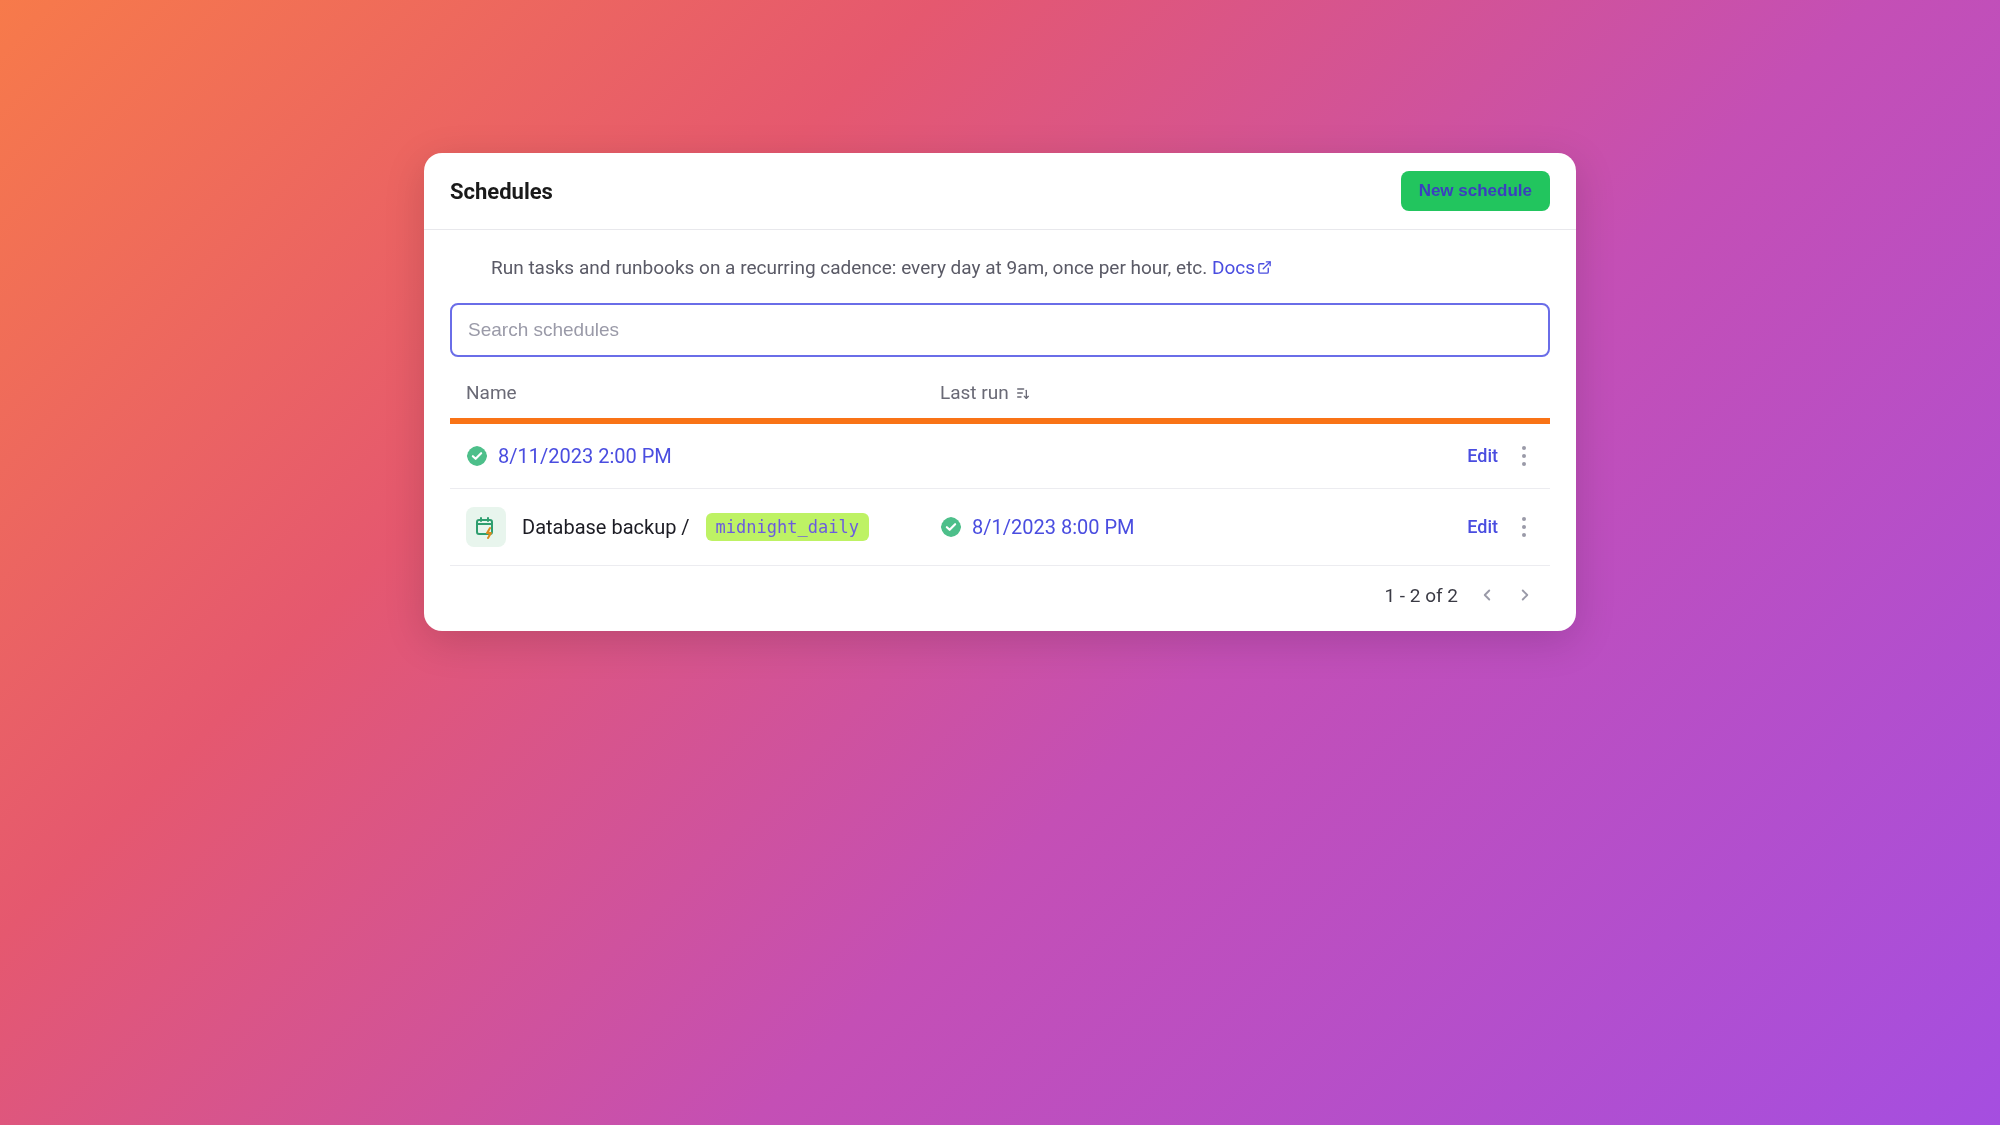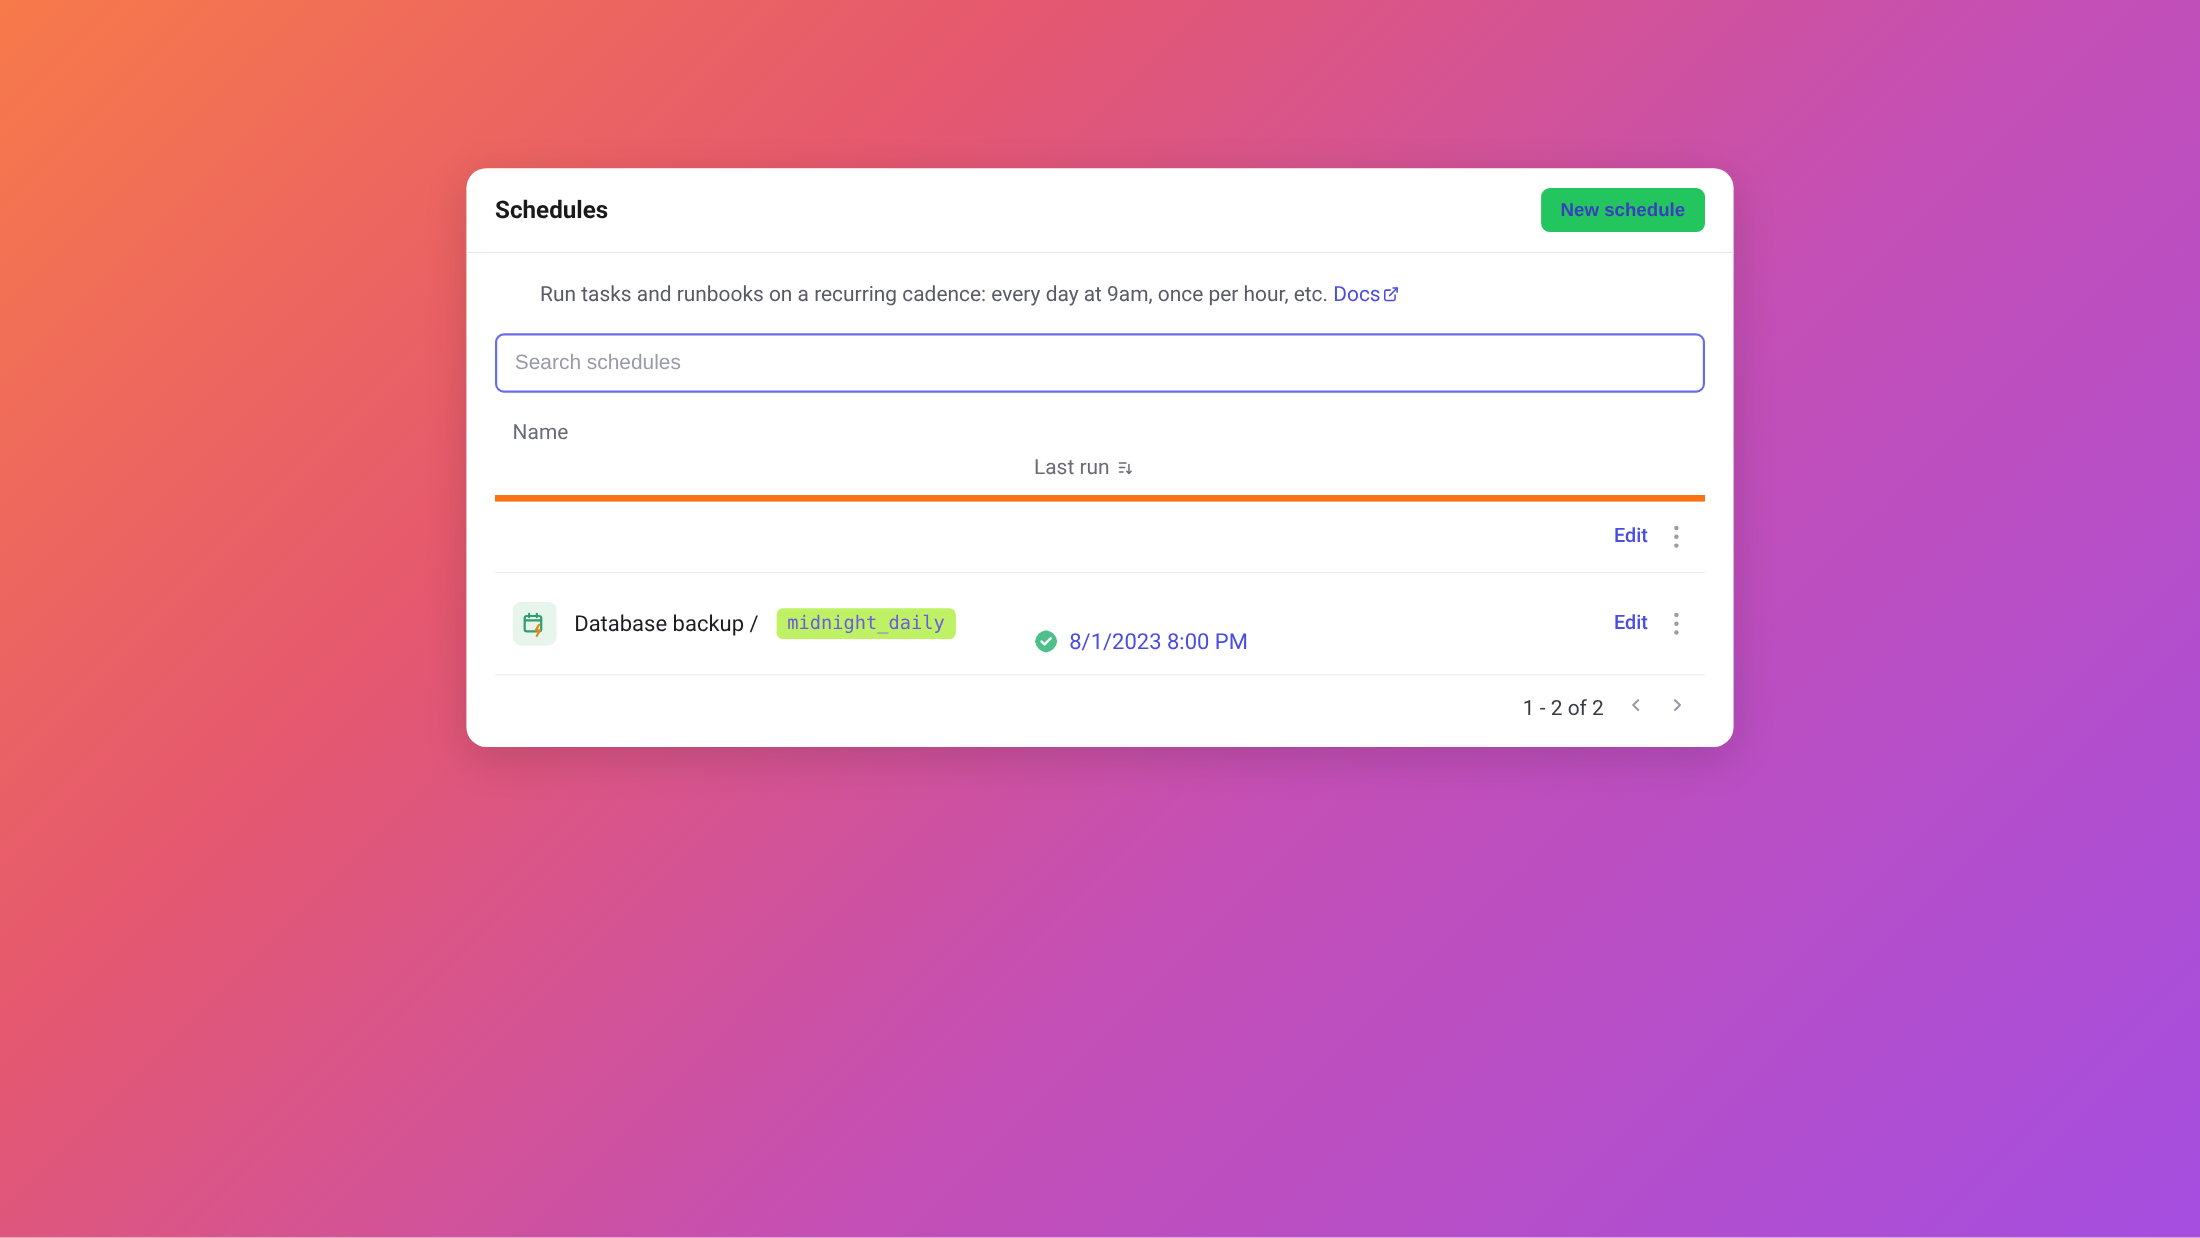--- a/index.html
+++ b/index.html
@@ -71,21 +71,21 @@
     margin-top: 24px;
   }
   .thead {
     display: flex;
     padding: 0 16px 14px 16px;
     border-bottom: 6px solid #f97316;
     font-size: 19px;
     color: #6a6a76;
   }
   .col-name { flex: 0 0 474px; }
-  .col-last { flex: 1; display: flex; align-items: center; gap: 6px; margin-top: 32px; }
+  .col-last { flex: 1; display: flex; align-items: center; gap: 6px; }
   .row {
     display: flex;
     align-items: center;
     padding: 18px 16px;
     border-bottom: 1px solid #ececf0;
   }
   .row .col-name {
     display: flex;
     align-items: center;
     gap: 16px;
@@ -138,21 +138,21 @@
     cursor: pointer;
   }
   .kebab {
     width: 20px; height: 28px;
     display: flex; flex-direction: column; align-items: center; justify-content: center;
     gap: 4px; cursor: pointer;
   }
   .kebab span { width: 4px; height: 4px; background: #9a9aa8; border-radius: 50%; }
   .pager {
     display: flex;
-    align-items: flex-start;
+    align-items: center;
     justify-content: flex-end;
     gap: 20px;
     padding: 18px 16px 6px 16px;
     font-size: 19px;
     color: #3a3a44;
   }
   .pager-btn { cursor: pointer; color: #9a9aa8; display:flex; align-items:center; }
   .sort-icon { position: relative; top: 1px; }
 </style>
 </head>
@@ -188,20 +188,27 @@
               <line x1="4" y1="6" x2="13" y2="6"></line>
               <line x1="4" y1="12" x2="11" y2="12"></line>
               <line x1="4" y1="18" x2="9" y2="18"></line>
               <polyline points="17 8 17 20"></polyline>
               <polyline points="14 17 17 20 20 17"></polyline>
             </svg>
         </div>
       </div>
 
       <div class="row">
+        <div class="col-last">
+          <svg class="status-badge" viewBox="0 0 24 24">
+            <path d="M12 1 L16 2.2 L19.5 4.5 L21.8 8 L23 12 L21.8 16 L19.5 19.5 L16 21.8 L12 23 L8 21.8 L4.5 19.5 L2.2 16 L1 12 L2.2 8 L4.5 4.5 L8 2.2 Z" fill="#4dbf8a"></path>
+            <polyline points="7.5 12.2 10.5 15 16.5 9" fill="none" stroke="#fff" stroke-width="2.4" stroke-linecap="round" stroke-linejoin="round"></polyline>
+          </svg>
+          <span>8/11/2023 2:00 PM</span>
+        </div>
         <div class="row-actions">
           <span class="edit-link">Edit</span>
           <div class="kebab">
               <span></span>
               <span></span>
               <span></span>
             </div>
         </div>
       </div>
 

